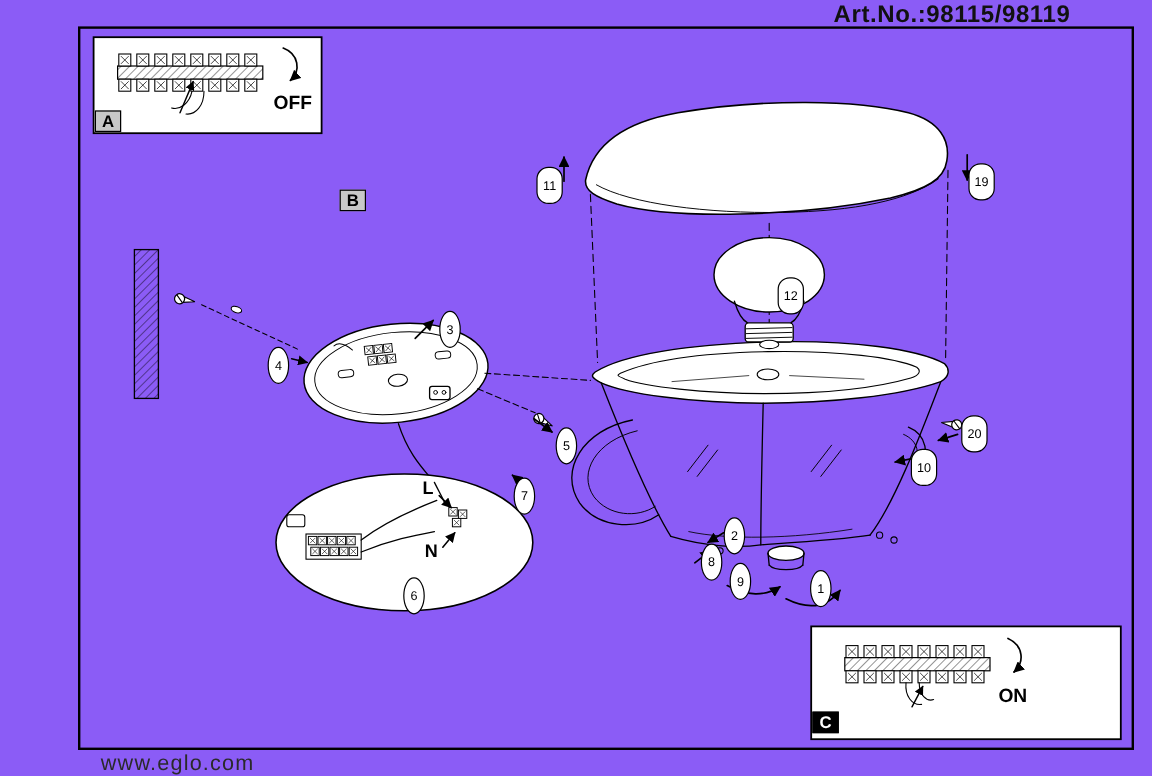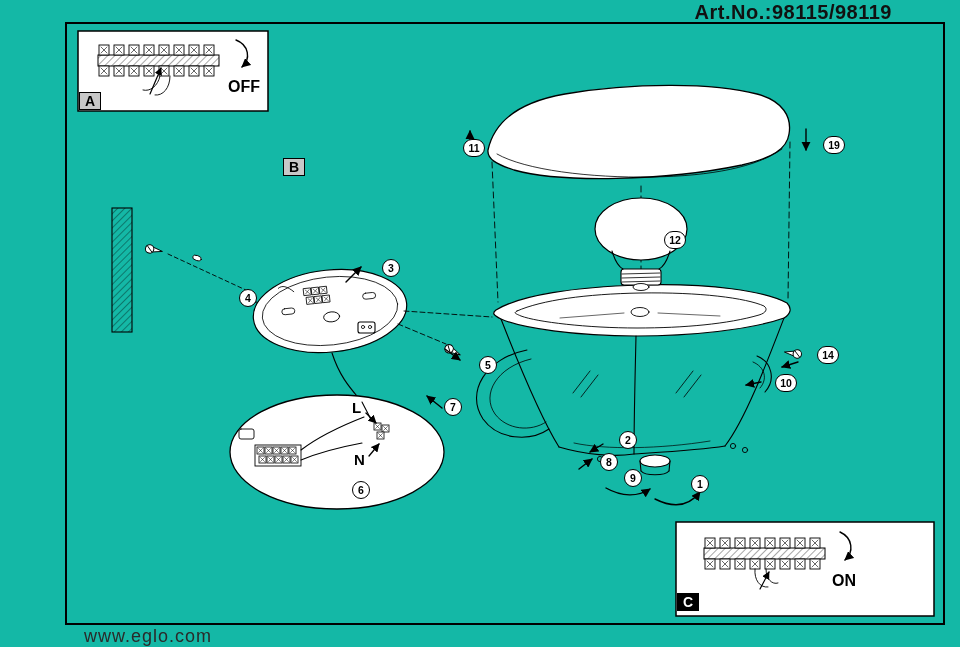--- a/index.html
+++ b/index.html
@@ -1,24 +1,24 @@
 <!DOCTYPE html>
 <html><head>
 <meta charset="utf-8">
 <style>
   * { margin:0; padding:0; box-sizing:border-box; }
   html,body { width:960px; height:647px; background:#fff; font-family:"Liberation Sans", sans-serif; }
-  .page { position:absolute; left:0; top:0; width:960px; height:647px; background:#14b8a6; overflow:hidden; }
+  .page { position:absolute; left:0; top:0; width:960px; height:647px; background:#8b5cf6; overflow:hidden; }
   .frame { position:absolute; left:65px; top:22px; width:880px; height:603px; border:2px solid #000; background:transparent; }
   svg.drawing { position:absolute; left:0; top:0; width:960px; height:647px; }
   .art-no { position:absolute; top:1px; right:68px; font-size:20px; font-weight:bold; color:#111; letter-spacing:0.5px; }
   .website { position:absolute; left:84px; top:626px; font-size:18px; color:#2a2a2a; letter-spacing:1px;text-align:center; }
-  .callout { position:absolute; width:18px; height:18px; border:1.4px solid #000; border-radius:50%;
+  .callout { position:absolute; width:18px; height:31px; border:1.4px solid #000; border-radius:50%;
              background:#fff; display:flex; align-items:center; justify-content:center;
-             font-size:10.5px; font-weight:bold; color:#000; z-index:6;margin-left:16px; }
+             font-size:10.5px; font-weight:normal; color:#000; z-index:6; }
   .callout.two { width:22px; border-radius:10px; }
   .letter-box { position:absolute; width:22px; height:18px; border:1.5px solid #000; background:#c8c8c8;
                 display:flex; align-items:center; justify-content:center; font-size:14px; font-weight:bold;
                 color:#000; z-index:6; }
   .letter-box.dark { background:#000; color:#fff; }
   .switch-state { position:absolute; font-size:16px; font-weight:bold; color:#000; z-index:6; }
   .wire-label { position:absolute; font-size:15px; font-weight:bold; color:#000; z-index:6; }
 </style>
 </head>
 <body>
@@ -249,17 +249,17 @@
   <div class="callout" style="left:223px; top:289px;">4</div>
   <div class="callout" style="left:463px; top:356px;">5</div>
   <div class="callout" style="left:336px; top:481px;">6</div>
   <div class="callout" style="left:428px; top:398px;">7</div>
   <div class="callout" style="left:584px; top:453px;">8</div>
   <div class="callout" style="left:608px; top:469px;">9</div>
   <div class="callout two" style="left:759px; top:374px;text-align:right;">10</div>
   <div class="callout two" style="left:447px; top:139px;">11</div>
   <div class="callout two" style="left:648px; top:231px;">12</div>
   <div class="callout two" style="left:807px; top:136px;">19</div>
-  <div class="callout two" style="left:801px; top:346px;">14</div>
+  <div class="callout two" style="left:801px; top:346px;">20</div>
 
   <div class="website">www.eglo.com</div>
 
 </div>
 
 </body></html>

